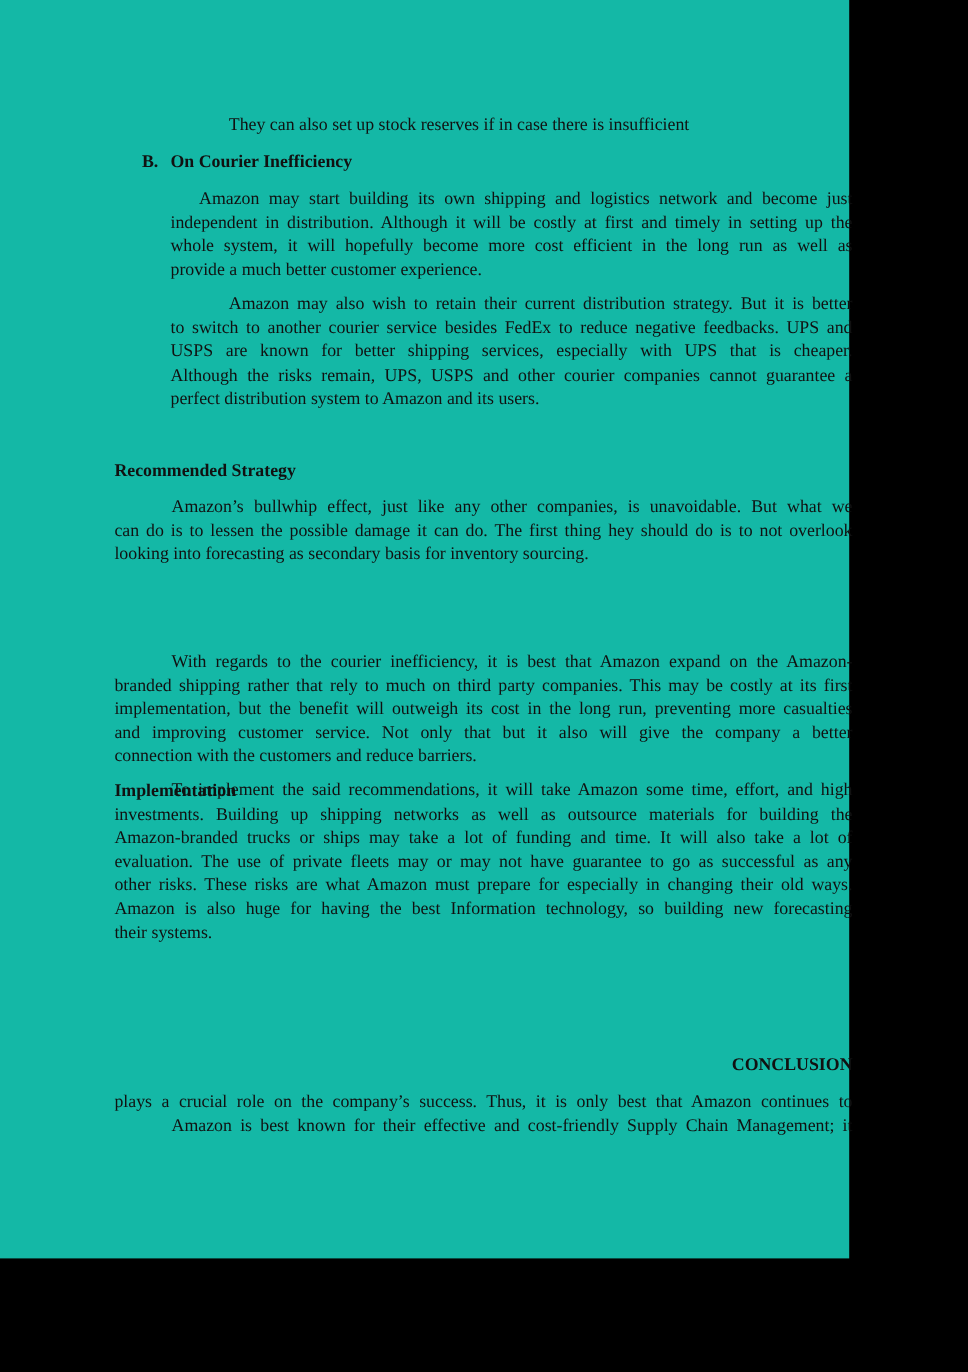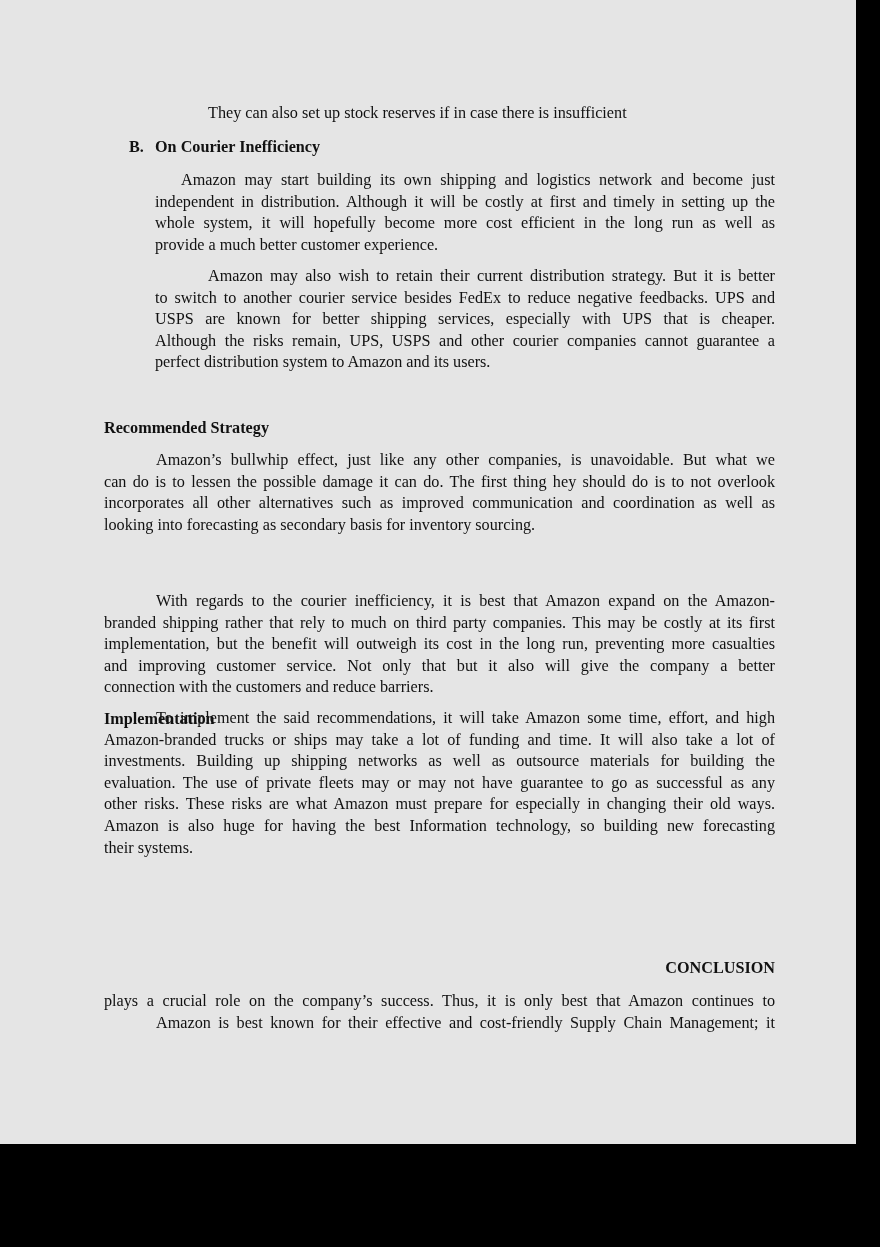--- a/index.html
+++ b/index.html
@@ -1,20 +1,20 @@
 <!DOCTYPE html>
 <html><head>
   <meta charset="utf-8">
   <style>
     html, body { margin: 0; padding: 0; }
     body {
       width: 880px; height: 1247px; background: #000; overflow: hidden;
       font-family: "Liberation Serif", "DejaVu Serif", serif; color: #111;
     }
-    .page { position: absolute; left: 0; top: 0; width: 856px; height: 1144px; background: #e5e5e5; }
+    .page { position: absolute; left: 0; top: 0; width: 772px; height: 1144px; background: #14b8a6; }
     .blk { position: absolute; font-size: 16.2px; line-height: 21.6px; }
     .b { font-weight: bold; }
     .line { display: block; text-align: justify; text-align-last: justify; white-space: nowrap; }
     .line.last { text-align-last: left; }
   </style>
 </head>
 <body>
 
 <div class="page">
 
@@ -37,38 +37,37 @@
     <span class="line">USPS are known for better shipping services, especially with UPS that is cheaper.</span>
     <span class="line">Although the risks remain, UPS, USPS and other courier companies cannot guarantee a</span>
     <span class="line last">perfect distribution system to Amazon and its users.</span>
   </div>
 
   <div class="blk b" style="left:104px; top:418px; white-space:nowrap;">Recommended Strategy</div>
 
   <div class="blk" style="left:104px; top:450px; width:671px;">
     <span class="line" style="padding-left:52px;">Amazon’s bullwhip effect, just like any other companies, is unavoidable. But what we</span>
     <span class="line">can do is to lessen the possible damage it can do. The first thing hey should do is to not overlook</span>
-    <span class="line">incorporates all other alternatives such as improved communication and coordination as well as</span>
     <span class="line last">looking into forecasting as secondary basis for inventory sourcing.</span>
   </div>
 
   <div class="blk" style="left:104px; top:591px; width:671px;">
     <span class="line" style="padding-left:52px;">With regards to the courier inefficiency, it is best that Amazon expand on the Amazon-</span>
     <span class="line">branded shipping rather that rely to much on third party companies. This may be costly at its first</span>
     <span class="line">implementation, but the benefit will outweigh its cost in the long run, preventing more casualties</span>
     <span class="line">and improving customer service. Not only that but it also will give the company a better</span>
     <span class="line last">connection with the customers and reduce barriers.</span>
   </div>
 
   <div class="blk b" style="left:104px; top:709px; white-space:nowrap;">Implementation</div>
 
   <div class="blk" style="left:104px; top:708px; width:671px;">
     <span class="line" style="padding-left:52px;">To implement the said recommendations, it will take Amazon some time, effort, and high</span>
+    <span class="line">investments. Building up shipping networks as well as outsource materials for building the</span>
     <span class="line">Amazon-branded trucks or ships may take a lot of funding and time. It will also take a lot of</span>
-    <span class="line">investments. Building up shipping networks as well as outsource materials for building the</span>
     <span class="line">evaluation. The use of private fleets may or may not have guarantee to go as successful as any</span>
     <span class="line">other risks. These risks are what Amazon must prepare for especially in changing their old ways.</span>
     <span class="line">Amazon is also huge for having the best Information technology, so building new forecasting</span>
     <span class="line last">their systems.</span>
   </div>
 
   <div class="blk b" style="left:104px; top:958px; width:671px; text-align:right;">CONCLUSION</div>
 
   <div class="blk" style="left:104px; top:991px; width:671px;">
     <span class="line">plays a crucial role on the company’s success. Thus, it is only best that Amazon continues to</span>

